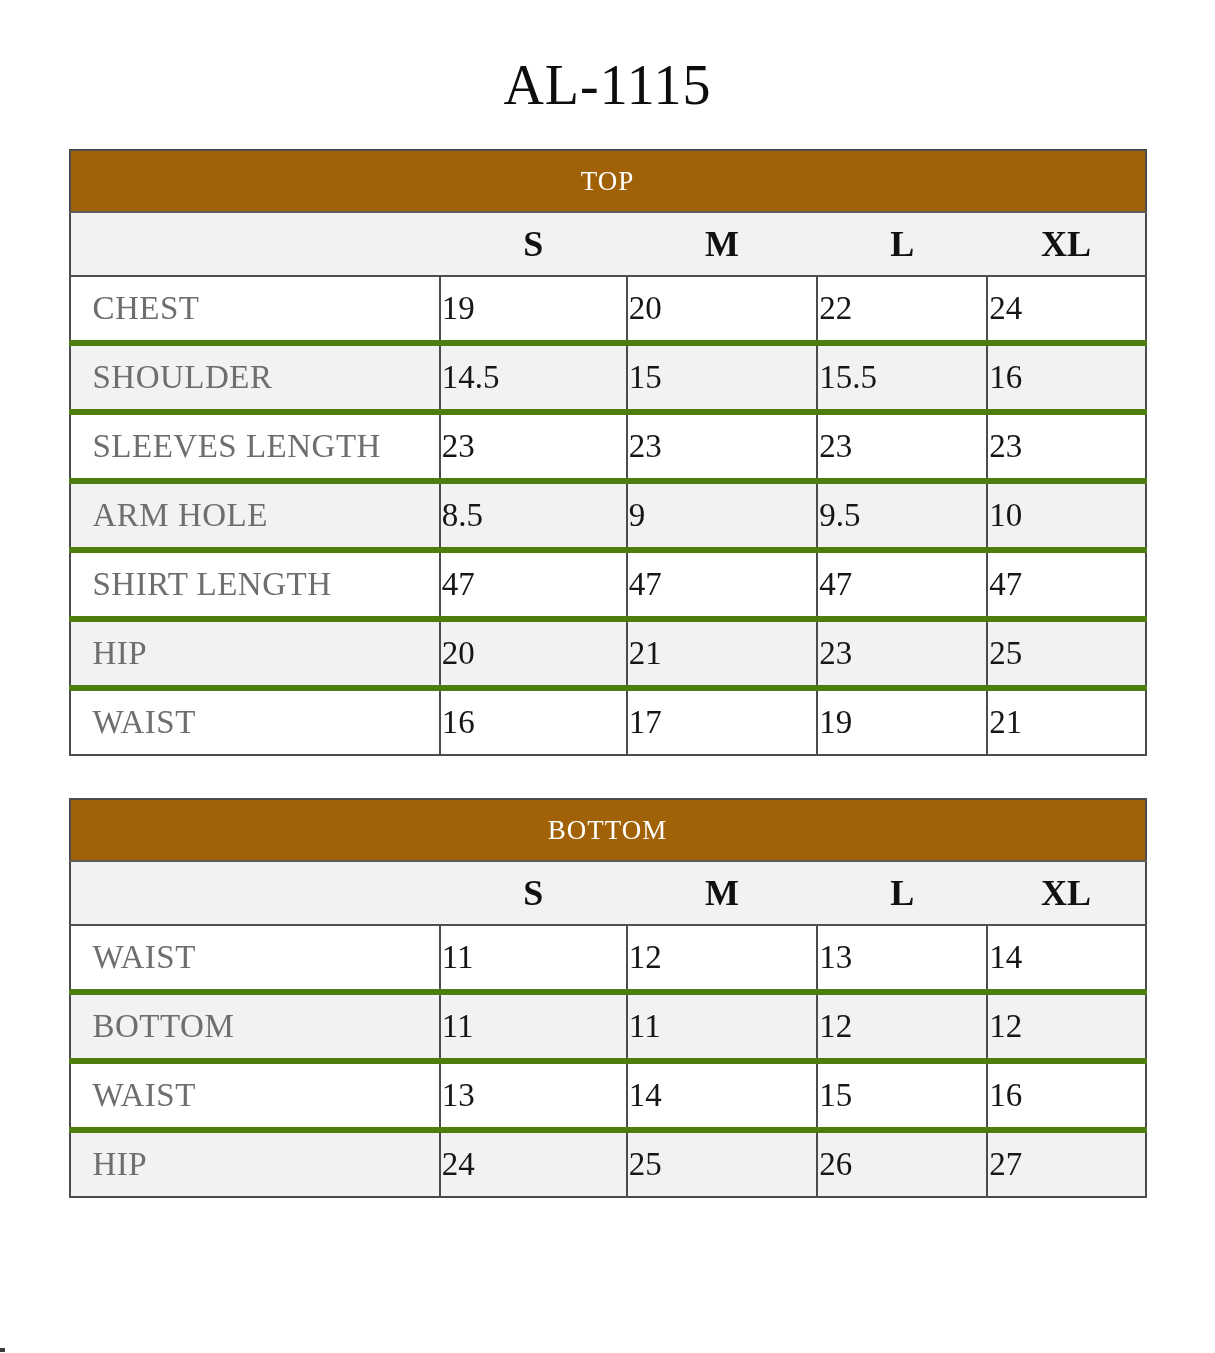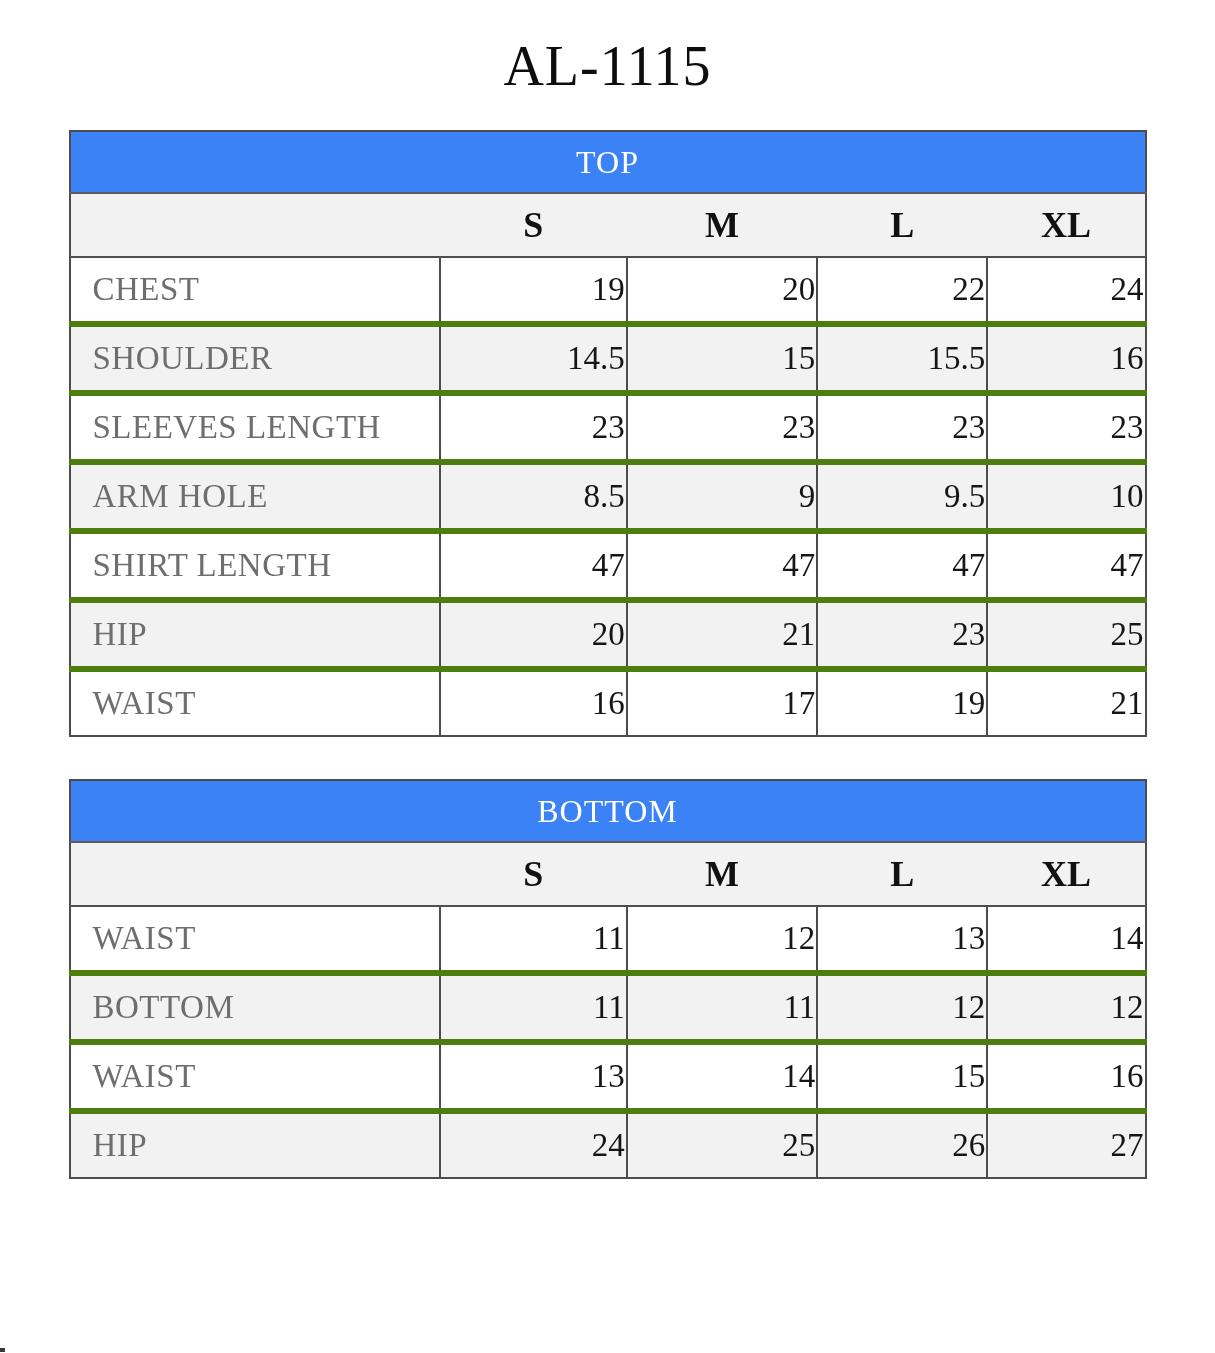--- a/index.html
+++ b/index.html
@@ -11,21 +11,21 @@
   }
   .page {
     position: relative;
     width: 1215px;
     height: 1353px;
     background: #ffffff;
     overflow: hidden;
   }
   .page-title {
     margin: 0;
-    padding-top: 34px;
+    padding-top: 53px;
     padding-bottom: 32px;
     text-align: center;
     font-size: 56px;
     font-weight: 400;
     letter-spacing: 1px;
     color: #0d0d0d;
   }
   table.size-table {
     width: 1078px;
     margin: 0 auto;
@@ -35,23 +35,23 @@
   }
   table.size-table + table.size-table { margin-top: 42px; }
 
   col.col-label { width: 34.4%; }
   col.col-s     { width: 17.4%; }
   col.col-m     { width: 17.7%; }
   col.col-l     { width: 15.8%; }
   col.col-xl    { width: 14.7%; }
 
   tr.banner-row th {
-    background: #3b82f6;
+    background: #a16207;
     color: #ffffff;
-    font-size: 32px;
+    font-size: 27px;
     font-weight: 400;
     letter-spacing: 1px;
     height: 58px;
     text-align: center;
     vertical-align: middle;
     border-bottom: 2px solid #5c5c5c;
   }
   tr.size-row th {
     background: #f2f2f2;
     color: #111111;
@@ -73,21 +73,21 @@
   tbody td:not(:first-child) { border-left: 2px solid #4c4c4c; }
   td.measure-label {
     color: #6e6e6e;
     text-align: left;
     padding-left: 22px;
     letter-spacing: 0.5px;
     margin-top: 16px;
   }
   td.measure-value {
     color: #161616;
-    text-align: right;
+    text-align: left;
   }
   .corner-speck {
     position: absolute;
     left: 0px;
     bottom: 1px;
     width: 5px;
     height: 4px;
     background: #3a3a3a;
   }
 </style>

